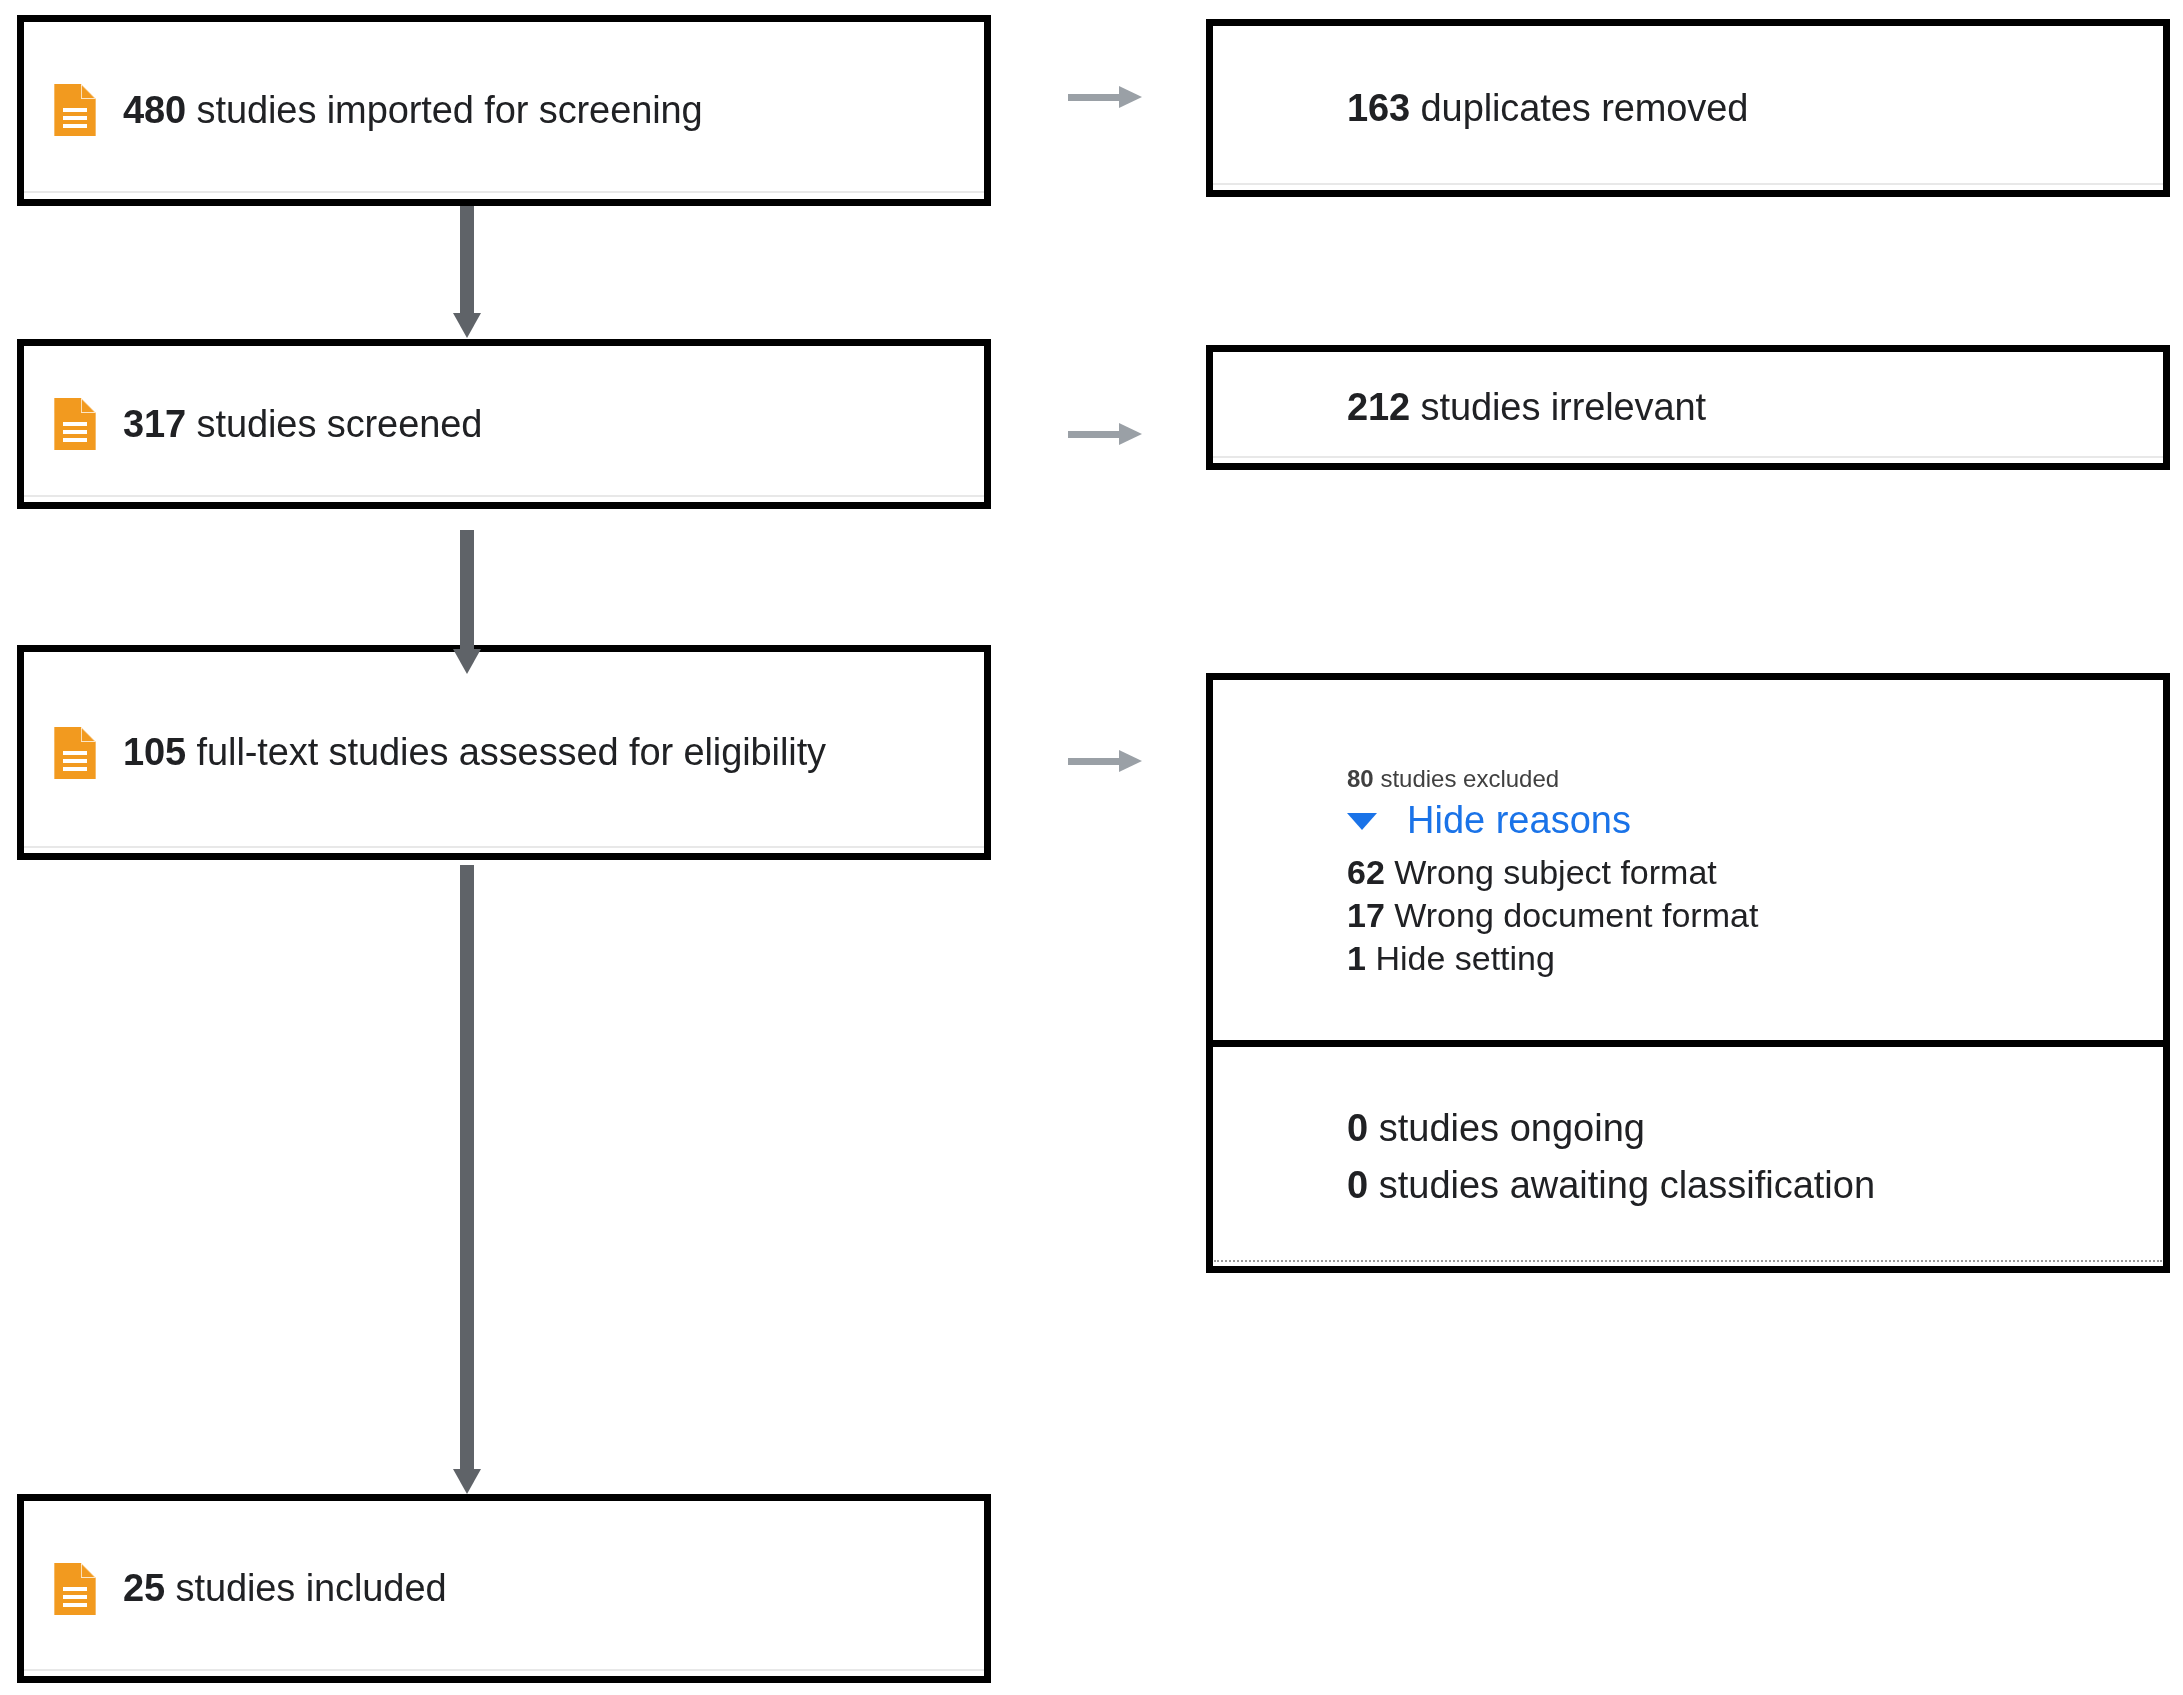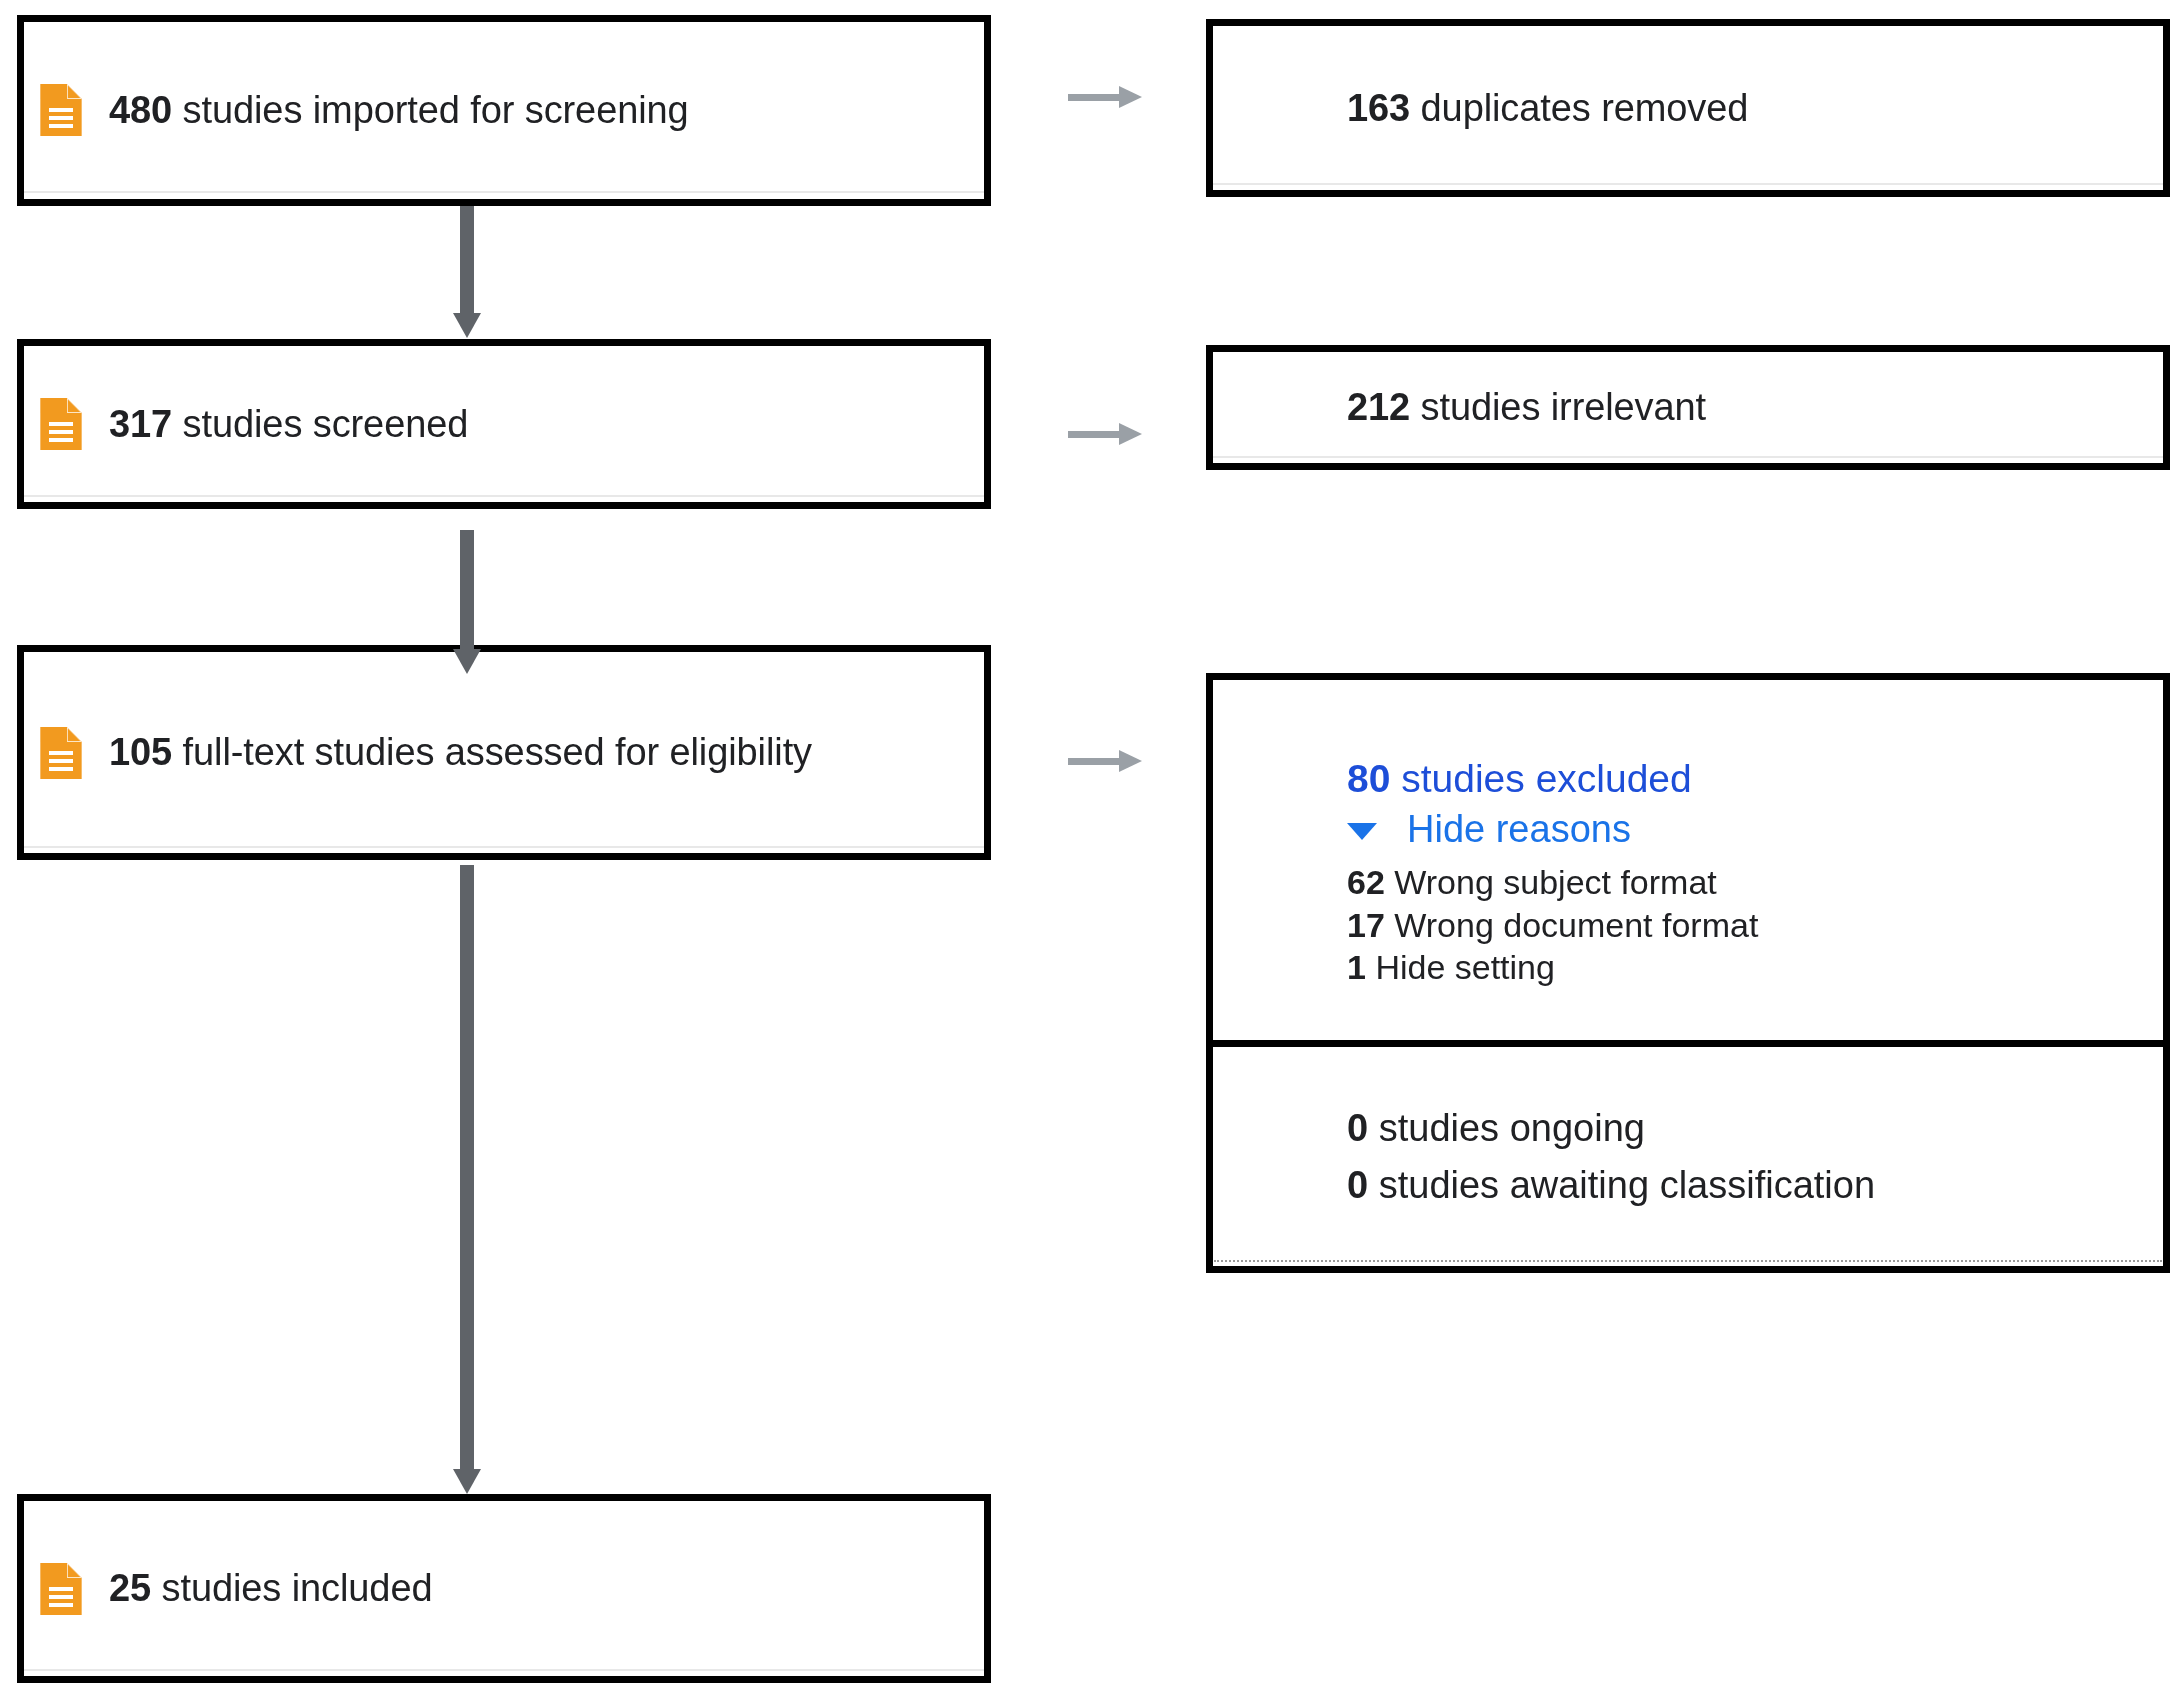--- a/index.html
+++ b/index.html
@@ -62,21 +62,21 @@
   .box-r1    { top: 19px;   height: 178px; }
   .box-r2    { top: 345px;  height: 125px; }
   .box-r3    { top: 673px; height: 397px; }
   .box-r4    { top: 1040px; height: 233px; }
 
   
   .box-content {
     display: flex;
     align-items: center;
     width: 100%;
-    padding-left: 16px;
+    padding-left: 30px;
     box-sizing: border-box;
   }
   .box-content.indent-right {
     padding-left: 134px;
   }
   .box-content.stack {
     display: block;
     padding-left: 134px;
   }
 
@@ -99,23 +99,23 @@
   }
   .reason-line {
     font-size: 34px;
     line-height: 1.26;
     color: #202124;
     white-space: nowrap;
   }
   .reason-line .num { font-weight: 700; }
 
   .excluded-head {
-    font-size: 39px;
+    font-size: 24px;
     line-height: 1.3;
-    color: #1d4ed8;
+    color: #404040;
     white-space: nowrap;
     margin-bottom: 4px;
   }
   .excluded-head .num { font-weight: 700; }
 
   .hide-reasons {
     display: flex;
     align-items: center;
     gap: 30px;
     margin: 2.7px 0 9.4px 0;

